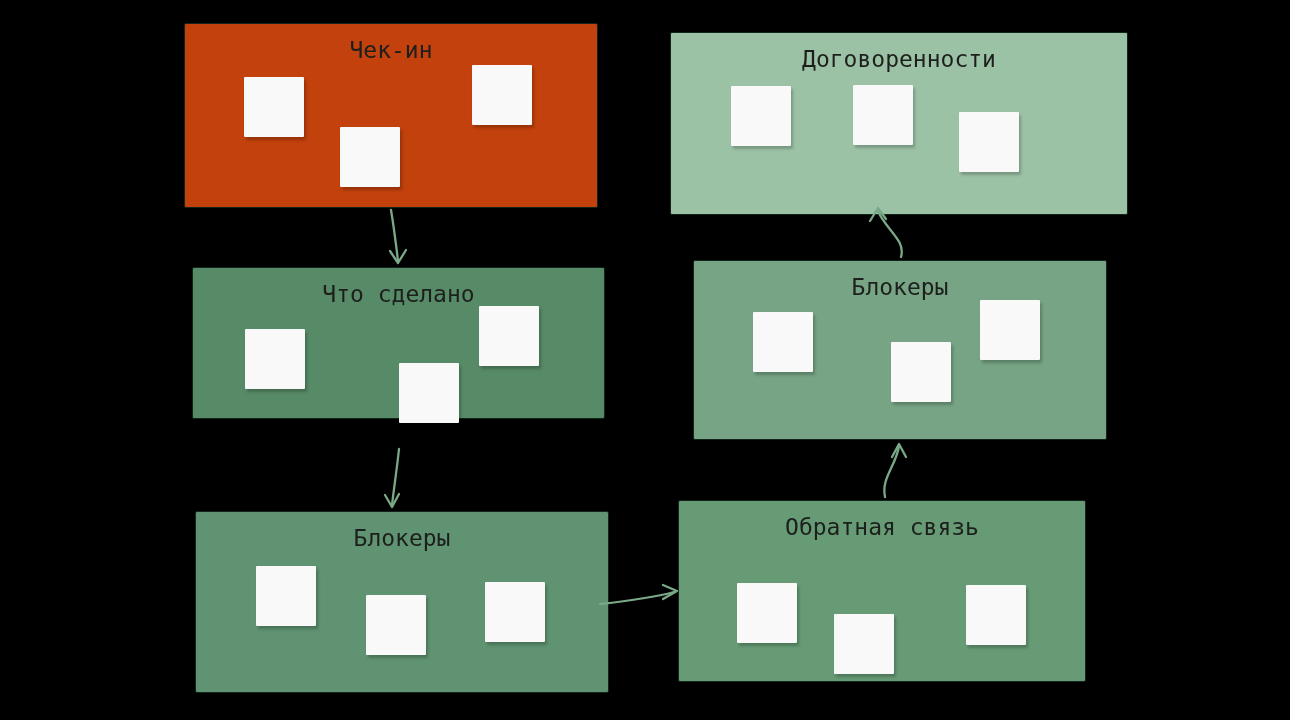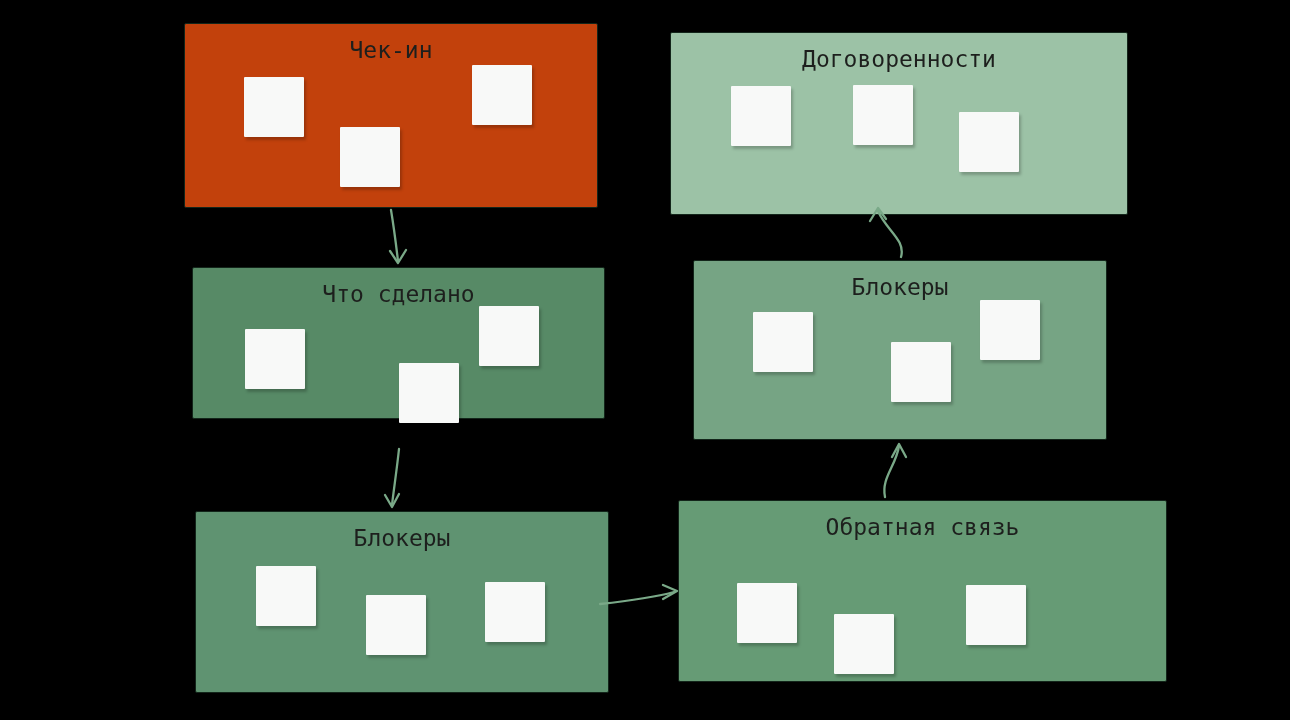--- a/index.html
+++ b/index.html
@@ -79,21 +79,21 @@
     <div class="note" style="left: 286px; top: 39px; background-color: rgb(248, 249, 248);"></div>
   </div>
 
   <div class="frame" style="left: 195px; top: 511px; width: 414px; height: 182px; background-color: rgb(95, 147, 113);">
     <div class="frame-title">Блокеры</div>
     <div class="note" style="left: 60px; top: 54px; background-color: rgb(248, 249, 248);"></div>
     <div class="note" style="left: 170px; top: 83px; background-color: rgb(248, 249, 248);"></div>
     <div class="note" style="left: 289px; top: 70px; background-color: rgb(248, 249, 248);"></div>
   </div>
 
-  <div class="frame" style="left: 678px; top: 500px; width: 489px; height: 182px; background-color: rgb(102, 155, 117);">
+  <div class="frame" style="left: 678px; top: 500px; width: 408px; height: 182px; background-color: rgb(102, 155, 117);">
     <div class="frame-title">Обратная связь</div>
     <div class="note" style="left: 58px; top: 82px; background-color: rgb(248, 249, 248);"></div>
     <div class="note" style="left: 155px; top: 113px; background-color: rgb(248, 249, 248);"></div>
     <div class="note" style="left: 287px; top: 84px; background-color: rgb(248, 249, 248);"></div>
   </div>
 
   <svg class="arrows" viewBox="0 0 1290 720">
     <g stroke="#7aa988">
       <path d="M 391 210 C 394 228, 396 244, 398 261"></path>
       <path d="M 390 251 L 398 263 L 406 250"></path>

